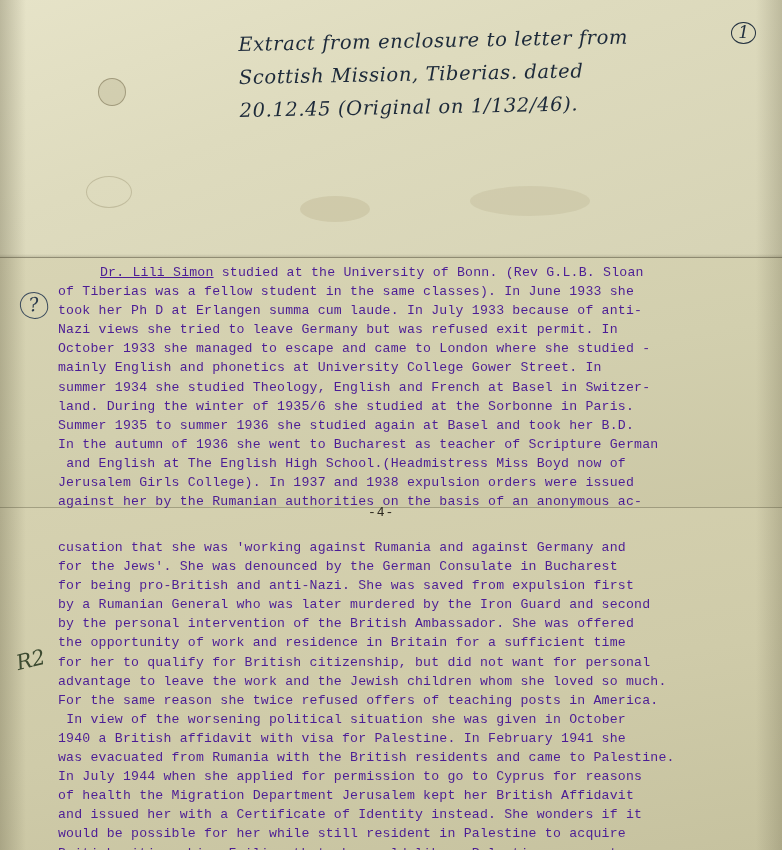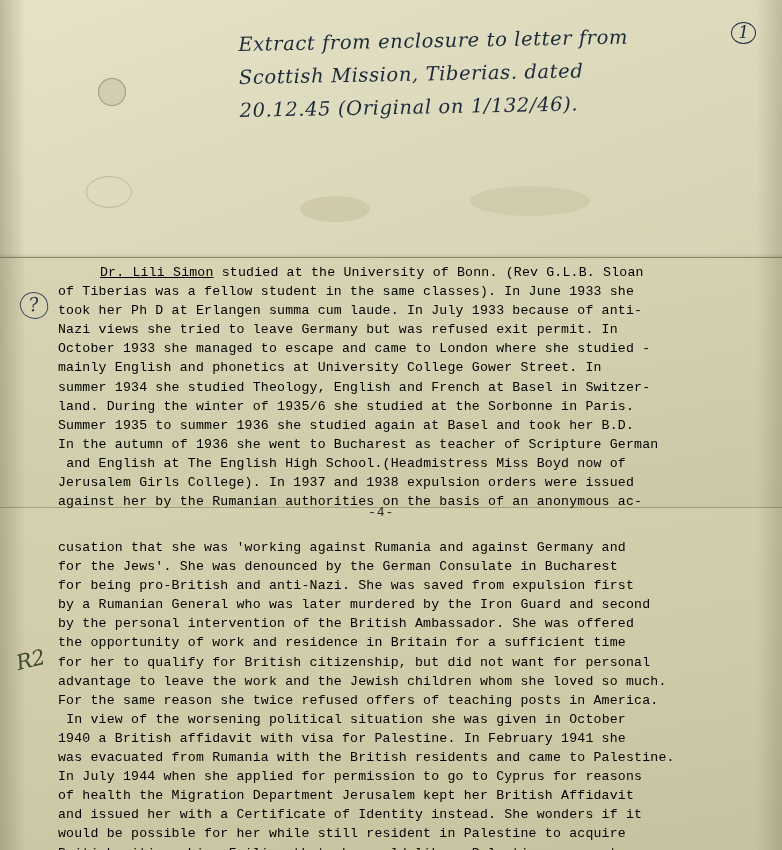--- a/index.html
+++ b/index.html
@@ -91,21 +91,21 @@
     padding: 1px 6px 2px 6px;
     line-height: 1;
   }
 
   
   .typed {
     position: absolute;
     font-family: "Liberation Mono", monospace;
     font-size: 13.2px;
     line-height: 19.1px;
-    color: #000000;
+    color: #4c1d95;
     white-space: pre-wrap;
     letter-spacing: 0.2px;
   }
   .typed .u { text-decoration: underline; }
 
   #block1 {
     left: 58px;
     top: 263px;
     width: 700px;
   }

